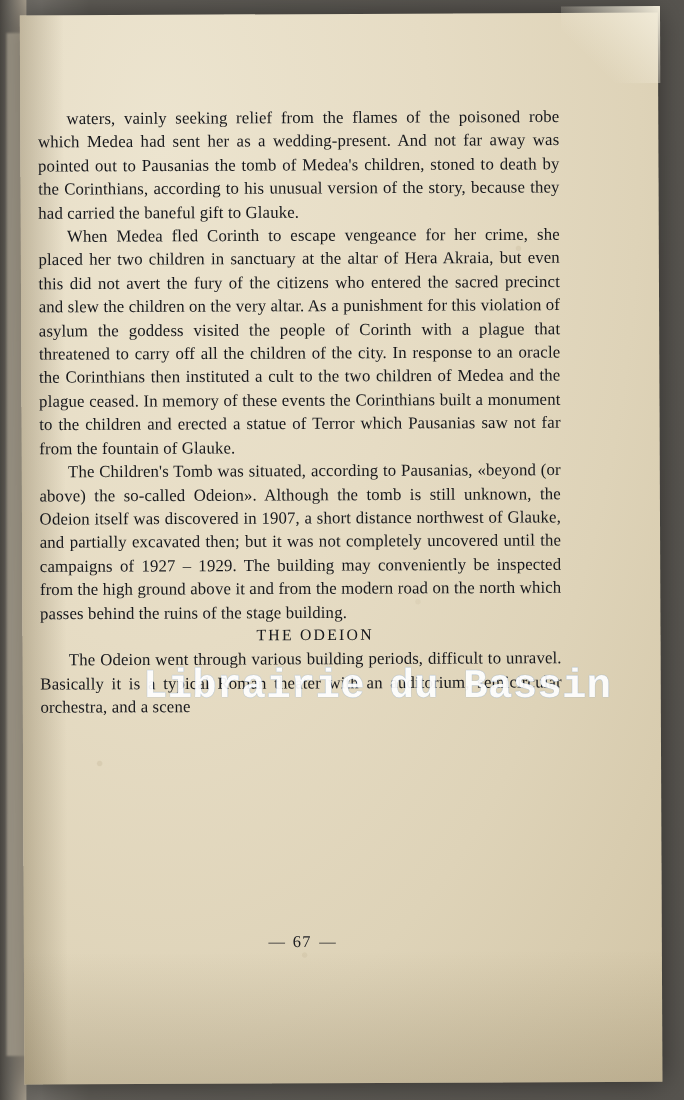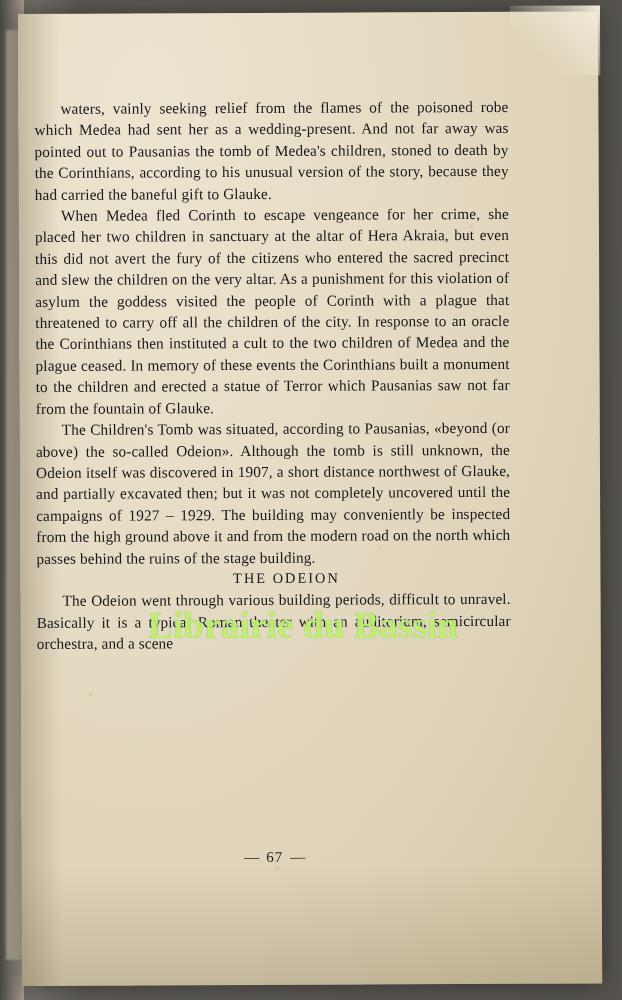--- a/index.html
+++ b/index.html
@@ -133,26 +133,26 @@
     font-size: 15px;
     letter-spacing: 1px;
     color: #1b1c20;
   }
   .folio .dash {
     letter-spacing: 0;
     padding: 0 7px;
   }
   .watermark {
     position: absolute;
-    left: 148px;
+    left: 130px;
     top: 604px;
-    font-family: Liberation Serif, serif;
+    font-family: Liberation Mono, monospace;
     font-size: 37px;
     font-weight: 700;
-    color: #bef264;
+    color: #ffffff;
     letter-spacing: .2px;
     opacity: .93;
     white-space: nowrap;
     text-shadow: 0 0 1px rgba(31,111,224,.6);
     pointer-events: none;
   }
 </style>
 </head>
 <body>
 

